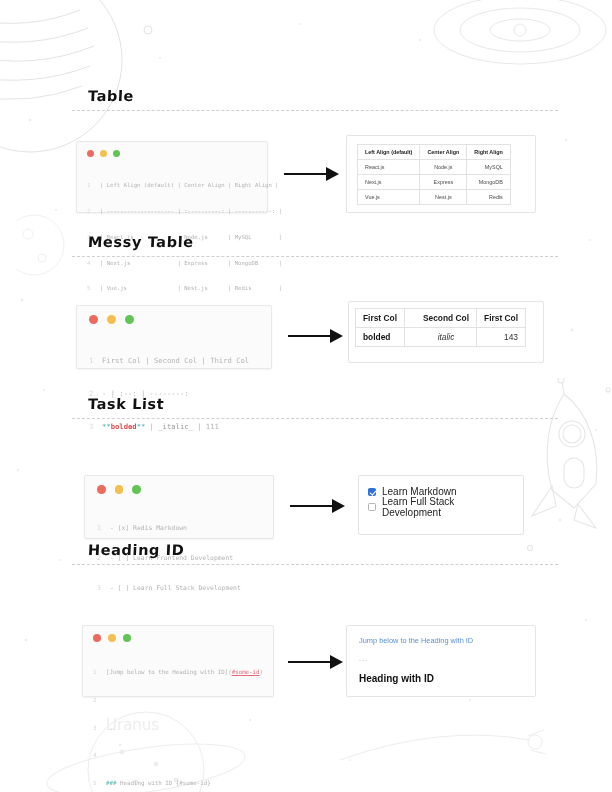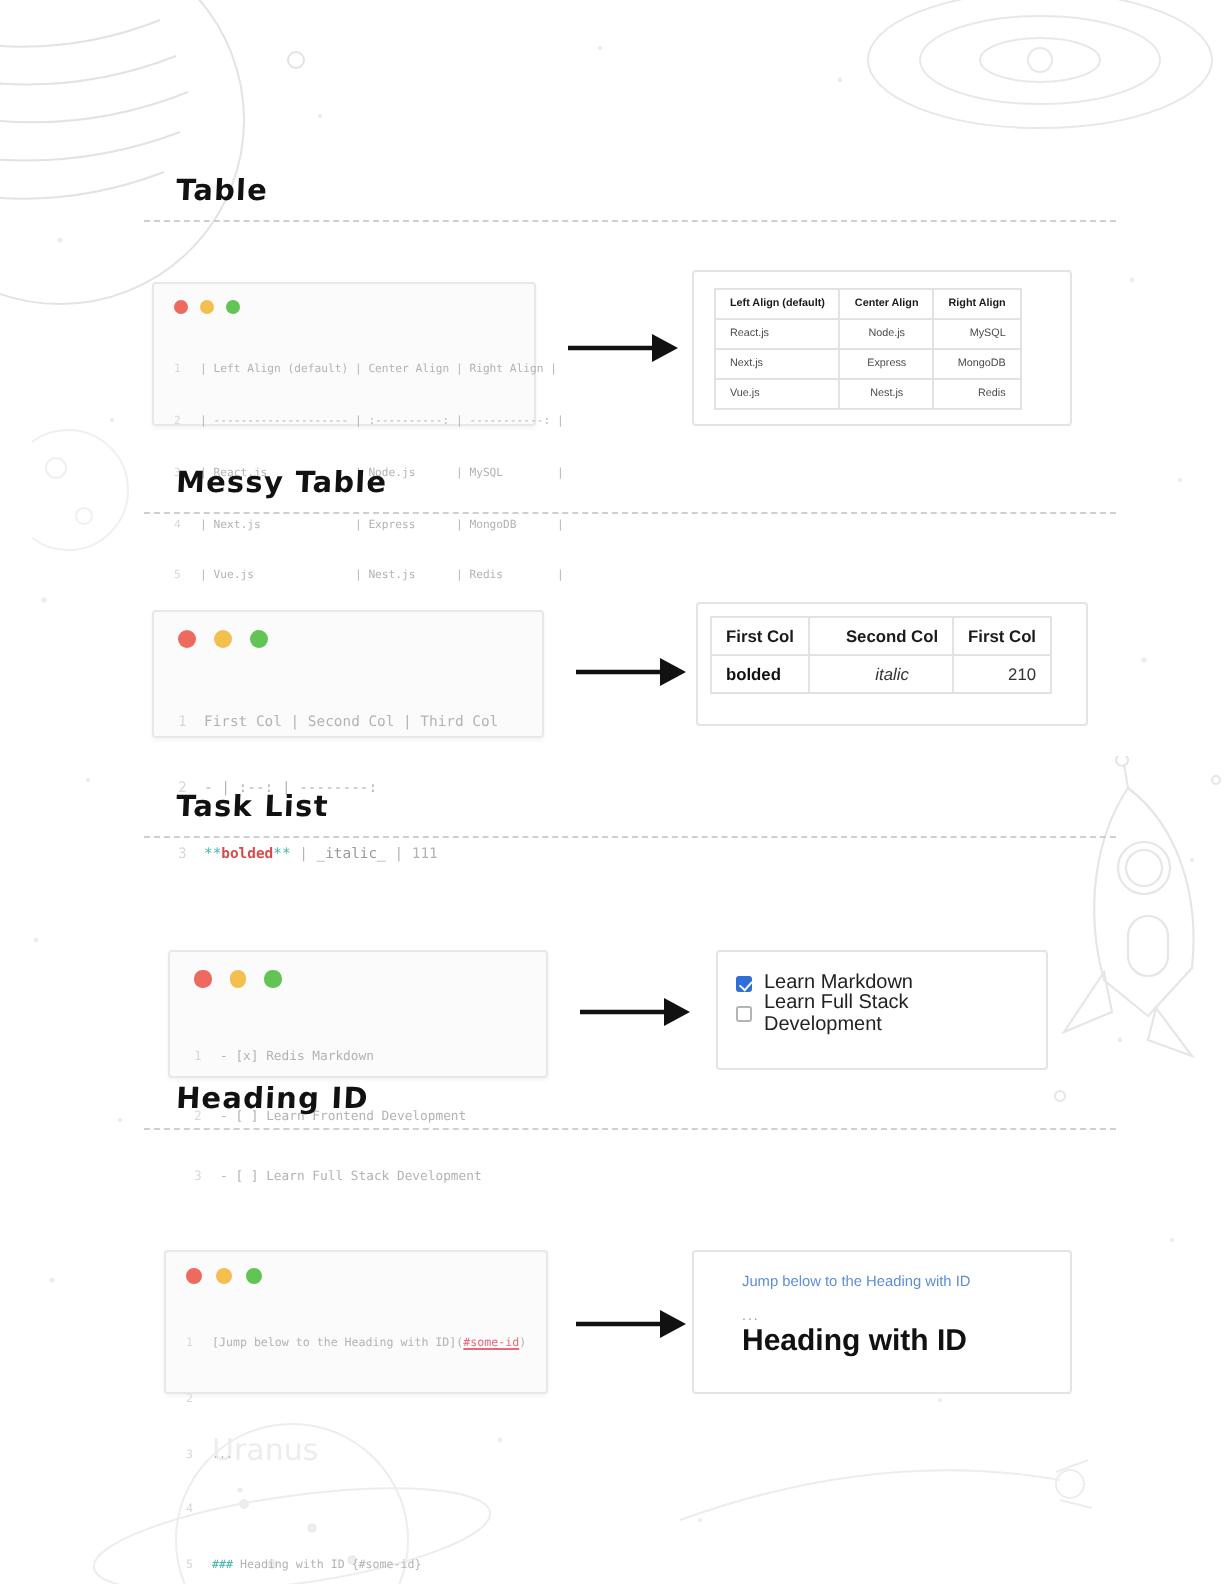--- a/index.html
+++ b/index.html
@@ -125,21 +125,21 @@
   .cb.on::after{
     content:"";position:absolute;left:2px;top:0px;
     width:2.5px;height:5px;border:solid #fff;
     border-width:0 1.4px 1.4px 0;transform:rotate(42deg);
   }
   .task span{font-size:10px;color:#222;}
 
   
   .hl{font-size:7.4px;color:#5b8fd6;}
   .hd-dots{font-size:7px;color:#999;letter-spacing:1px;margin-top:10px;}
-  .hd{font-size:15px;font-weight:bold;color:#111;}
+  .hd{font-size:10px;font-weight:bold;color:#111;margin-top:11px;}
 </style>
 </head>
 <body>
 
 <div id="doodles">
   <svg style="left:-30px;top:-10px" width="240" height="190" viewBox="0 0 240 190" fill="none" stroke="#e3e3e3" stroke-width="1">
     <circle cx="60" cy="70" r="92"></circle>
     <path d="M5 30 Q60 40 110 20"></path>
       <path d="M2 48 Q62 60 118 38"></path>
     <path d="M0 66 Q64 80 124 56"></path>
@@ -302,21 +302,21 @@
             <tr>
               <th class="c-l">First Col</th>
               <th class="c-c">Second Col</th>
               <th class="c-r">First Col</th>
             </tr>
           </thead>
           <tbody>
             <tr>
               <td class="c-l b">bolded</td>
               <td class="c-c i">italic</td>
-              <td class="c-r n">210</td>
+              <td class="c-r n">143</td>
             </tr>
           </tbody>
         </table>
       </div>
 
     </div>
   </div>
 
   <div class="section" style="top:396px">
     <div class="sec-title">Task List</div>
@@ -383,21 +383,21 @@
             <span class="ct"><span class="tok-h">###</span> Heading with ID {#some-id}</span>
           </div>
         </div>
       </div>
 
       <svg class="arrow" style="left:288px;top:76px" width="56" height="18" viewBox="0 0 56 18">
         <path d="M0 9 L44 9" stroke="#111" stroke-width="2.2"></path>
         <path d="M42 2 L55 9 L42 16 Z" fill="#111"></path>
       </svg>
 
-      <div class="prev-win" style="left:346px;top:48px;width:190px;height:72px;padding:10px 24px">
+      <div class="prev-win" style="left:346px;top:48px;width:190px;height:72px;padding:10px 12px">
         <div class="hl">Jump below to the Heading with ID</div>
         <div class="hd-dots">...</div>
         <div class="hd">Heading with ID</div>
       </div>
 
     </div>
   </div>
 
 </div>
 

